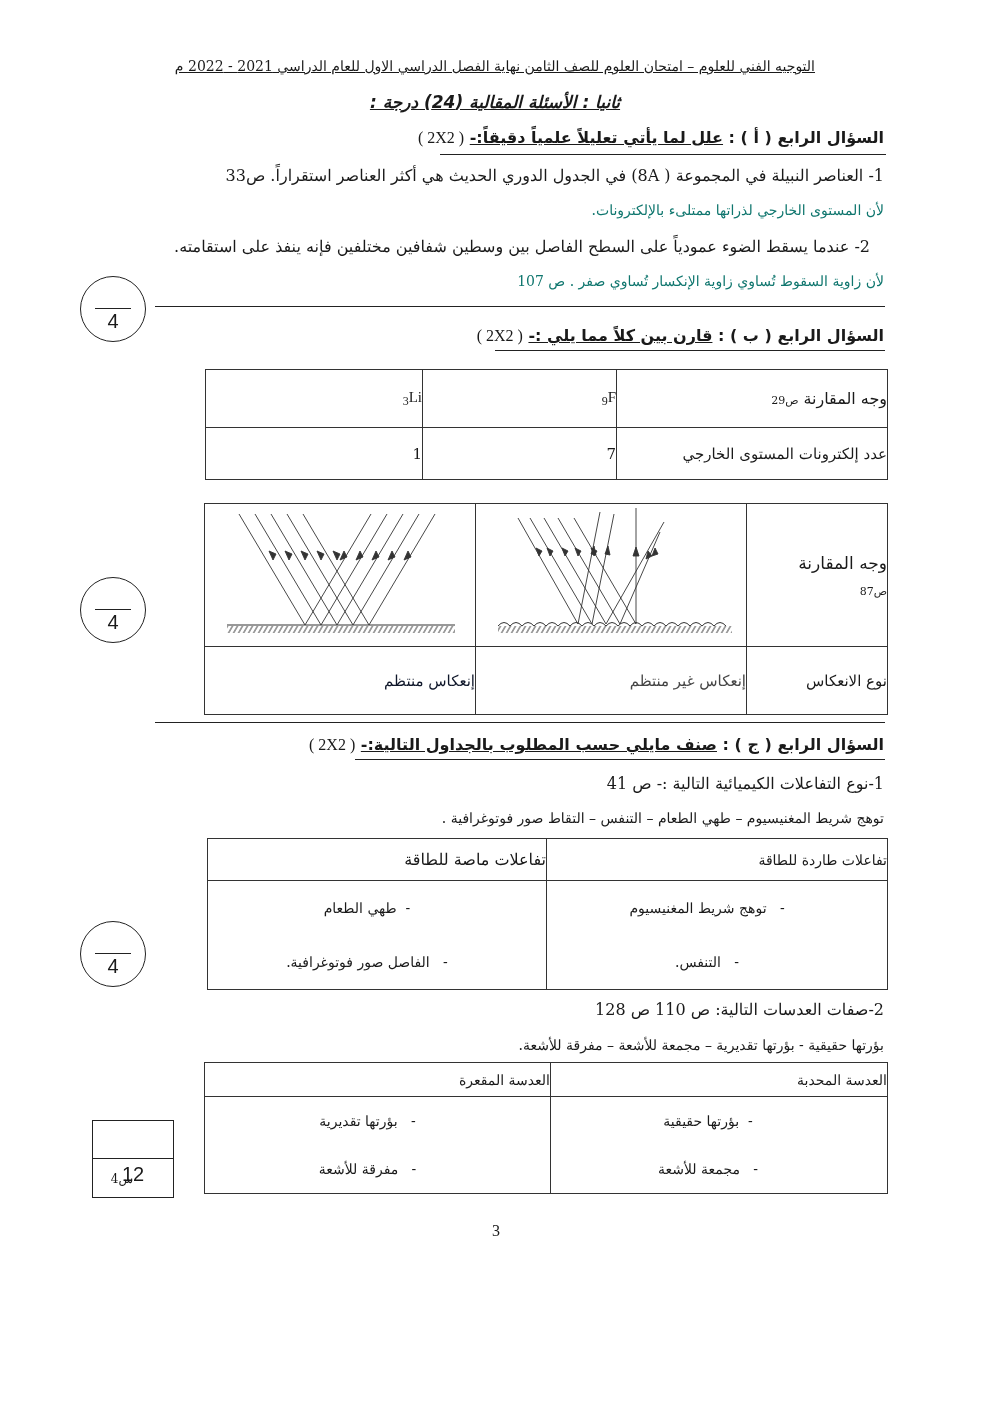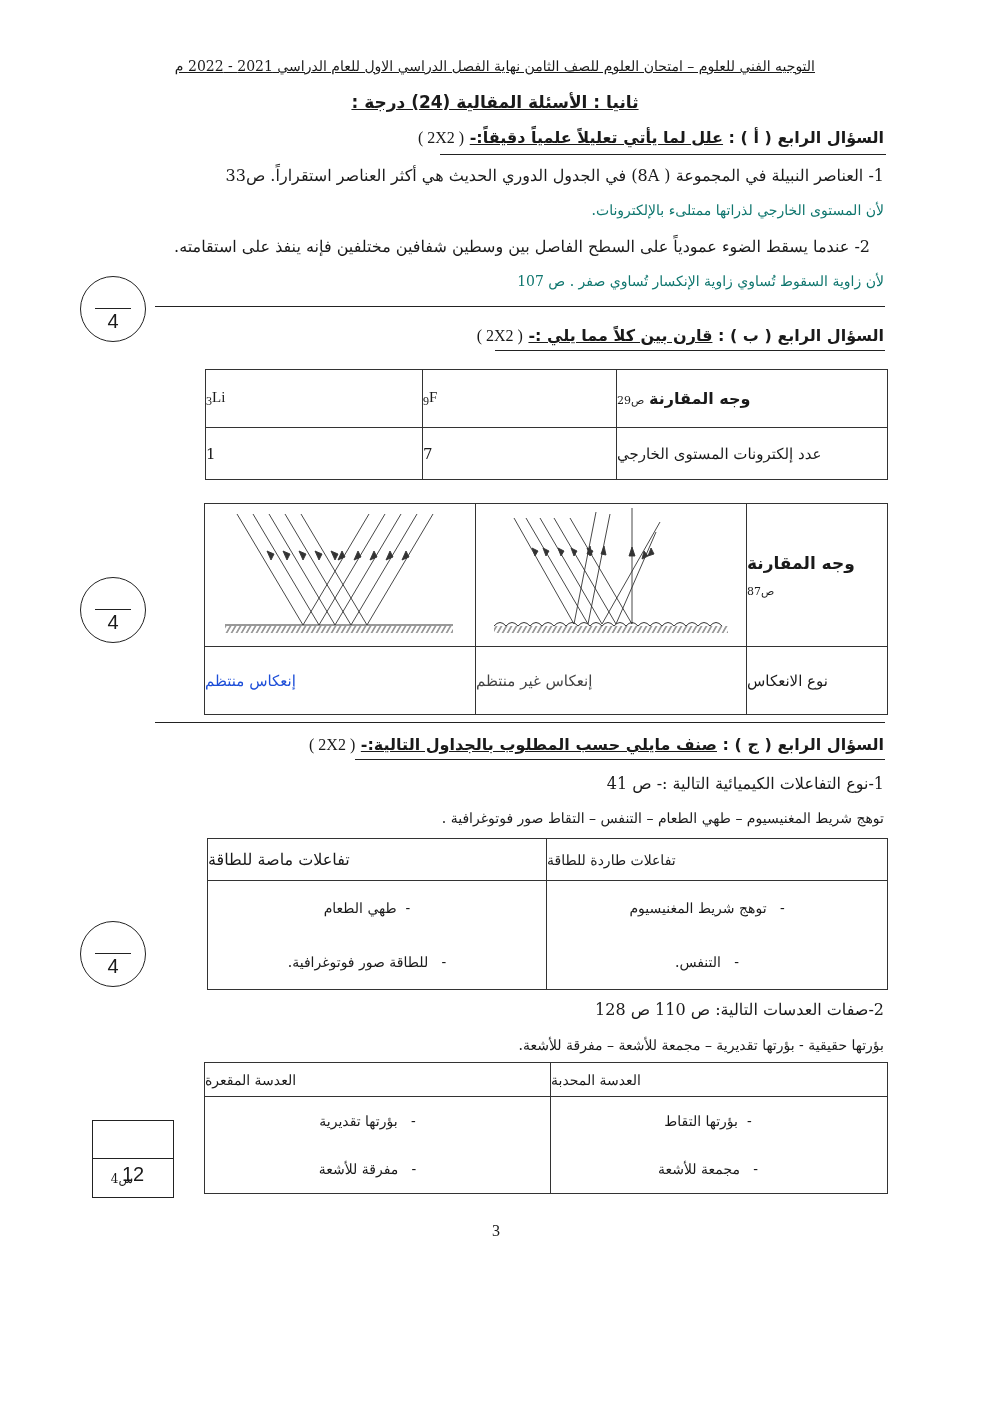--- a/index.html
+++ b/index.html
@@ -3,37 +3,37 @@
 <meta charset="utf-8">
 <style>
   html, body { margin: 0; padding: 0; background: #ffffff; }
   body { width: 992px; height: 1402px; position: relative; overflow: hidden;
          font-family: "DejaVu Serif", "Liberation Serif", serif; color: #1a1a1a; }
   .abs { position: absolute; }
   .rtl { direction: rtl; unicode-bidi: plaintext; }
   .header-line { top: 58px; left: 160px; width: 655px; text-align: right; font-size: 14px;
                  text-decoration: underline; white-space: nowrap; }
   .section-title { top: 92px; left: 330px; width: 330px; text-align: center; font-size: 17px;
-                   font-weight: bold; text-decoration: underline; font-family: "DejaVu Sans", sans-serif; }
+                   font-weight: bold; text-decoration: underline; font-family: "DejaVu Sans", sans-serif; font-style: italic; }
   .q-head { font-size: 16px; font-weight: bold; font-family: "DejaVu Sans", sans-serif; white-space: nowrap; }
   .q-head .u { text-decoration: underline; }
   .q-head .marks { font-weight: normal; font-family: "Liberation Serif", serif; font-size: 16px; }
   .rule { height: 0; border-top: 1.5px solid #222; }
   .line { font-size: 16px; white-space: nowrap; }
   .ans { font-size: 14px; color: #0f766e; white-space: nowrap; }
   .score-circle { width: 64px; height: 64px; border: 1.5px solid #222; border-radius: 50%; }
   .score-circle .bar { position: absolute; left: 14px; right: 14px; top: 31px; border-top: 1.5px solid #222; }
   .score-circle .num { position: absolute; left: 0; right: 0; top: 33px; text-align: center;
                        font-family: "Liberation Sans", sans-serif; font-size: 20px; }
   table { border-collapse: collapse; position: absolute; direction: rtl; }
-  td, th { border: 1.5px solid #333; padding: 0; text-align: left; vertical-align: middle; font-weight: normal; }
+  td, th { border: 1.5px solid #333; padding: 0; text-align: right; vertical-align: middle; font-weight: normal; }
   .cmp1 td { font-size: 15px; }
   .sym { font-family: "Liberation Serif", serif; font-size: 24px; }
   .sym sub { font-size: 12px; vertical-align: -3px; }
-  .bold-ar { font-weight: bold; font-family: "DejaVu Sans", sans-serif; font-size: 16px; }
+  .bold-ar { font-weight: normal; font-family: "DejaVu Sans", sans-serif; font-size: 16px; }
   .small-ref { font-size: 11px; font-weight: normal; }
   .list-cell { text-align: center; padding-right: 20px; font-size: 14px; }
   .list-cell div { height: 54px; line-height: 54px; }
   .total-box { border: 1.5px solid #222; width: 80px; height: 76px; }
   .total-box .mid { position: absolute; left: 0; right: 0; top: 37px; border-top: 1.5px solid #222; }
   .total-box .num { position: absolute; left: 0; right: 0; top: 42px; text-align: center; font-size: 20px;
                     font-family: "Liberation Sans", sans-serif; }
 </style>
 </head>
 <body>
@@ -156,21 +156,21 @@
           <polygon points="169,47 165,56 172,53"></polygon>
           <polygon points="185,47 181,56 188,53"></polygon>
           <polygon points="201,47 197,56 204,53"></polygon>
         </g>
       </svg>
     </td>
   </tr>
   <tr style="height:68px;">
     <td style="font-size:15px;">نوع الانعكاس</td>
     <td style="font-size:15px; color:#444;">إنعكاس غير منتظم</td>
-    <td style="font-size:15px; color:#1d4ed8;">إنعكاس  منتظم</td>
+    <td style="font-size:15px; color:#0f172a;">إنعكاس  منتظم</td>
   </tr>
 </tbody>
   </table>
 
 <div class="abs score-circle" style="top:577px; left:80px;">
   <div class="bar"></div>
   <div class="num">4</div>
 </div>
 <div class="abs rule" style="top:722px; left:155px; width:730px; border-top-width:1px;"></div>
 
@@ -189,21 +189,21 @@
     <th style="width:340px; font-size:14px;">تفاعلات طاردة للطاقة</th>
     <th style="font-size:16px;">تفاعلات ماصة للطاقة</th>
   </tr>
   <tr>
     <td class="list-cell">
       <div class="rtl">-&nbsp;&nbsp;&nbsp;<span>توهج شريط المغنيسيوم</span></div>
       <div class="rtl">-&nbsp;&nbsp;&nbsp;<span>التنفس.</span></div>
     </td>
     <td class="list-cell">
       <div class="rtl">-&nbsp;&nbsp;<span>طهي الطعام</span></div>
-      <div class="rtl">-&nbsp;&nbsp;&nbsp;<span>للطاقة صور  فوتوغرافية.</span></div>
+      <div class="rtl">-&nbsp;&nbsp;&nbsp;<span>الفاصل صور  فوتوغرافية.</span></div>
     </td>
   </tr>
 </tbody>
   </table>
 
 <div class="abs score-circle" style="top:921px; left:80px;">
   <div class="bar"></div>
   <div class="num">4</div>
 </div>
 
@@ -211,21 +211,21 @@
 <div class="abs rtl ans" style="top:1037px; right:108px; color:#1a1a1a;">بؤرتها حقيقية    - بؤرتها تقديرية – مجمعة للأشعة – مفرقة للأشعة.</div>
 
 <table style="top:1062px; left:204px; width:684px;">
   <tbody>
       <tr style="height:34px;">
     <th style="width:336px; font-size:14px;">العدسة المحدبة</th>
     <th style="font-size:14px;">العدسة المقعرة</th>
   </tr>
   <tr>
     <td class="list-cell" style="padding-right:22px;">
-      <div class="rtl" style="height:48px; line-height:48px;">-&nbsp;&nbsp;<span>بؤرتها التقاط</span></div>
+      <div class="rtl" style="height:48px; line-height:48px;">-&nbsp;&nbsp;<span>بؤرتها حقيقية</span></div>
       <div class="rtl" style="height:48px; line-height:48px;">-&nbsp;&nbsp;&nbsp;<span>مجمعة للأشعة</span></div>
     </td>
     <td class="list-cell">
       <div class="rtl" style="height:48px; line-height:48px;">-&nbsp;&nbsp;&nbsp;<span>بؤرتها تقديرية</span></div>
       <div class="rtl" style="height:48px; line-height:48px;">-&nbsp;&nbsp;&nbsp;<span>مفرقة للأشعة</span></div>
     </td>
   </tr>
 </tbody>
   </table>
 

